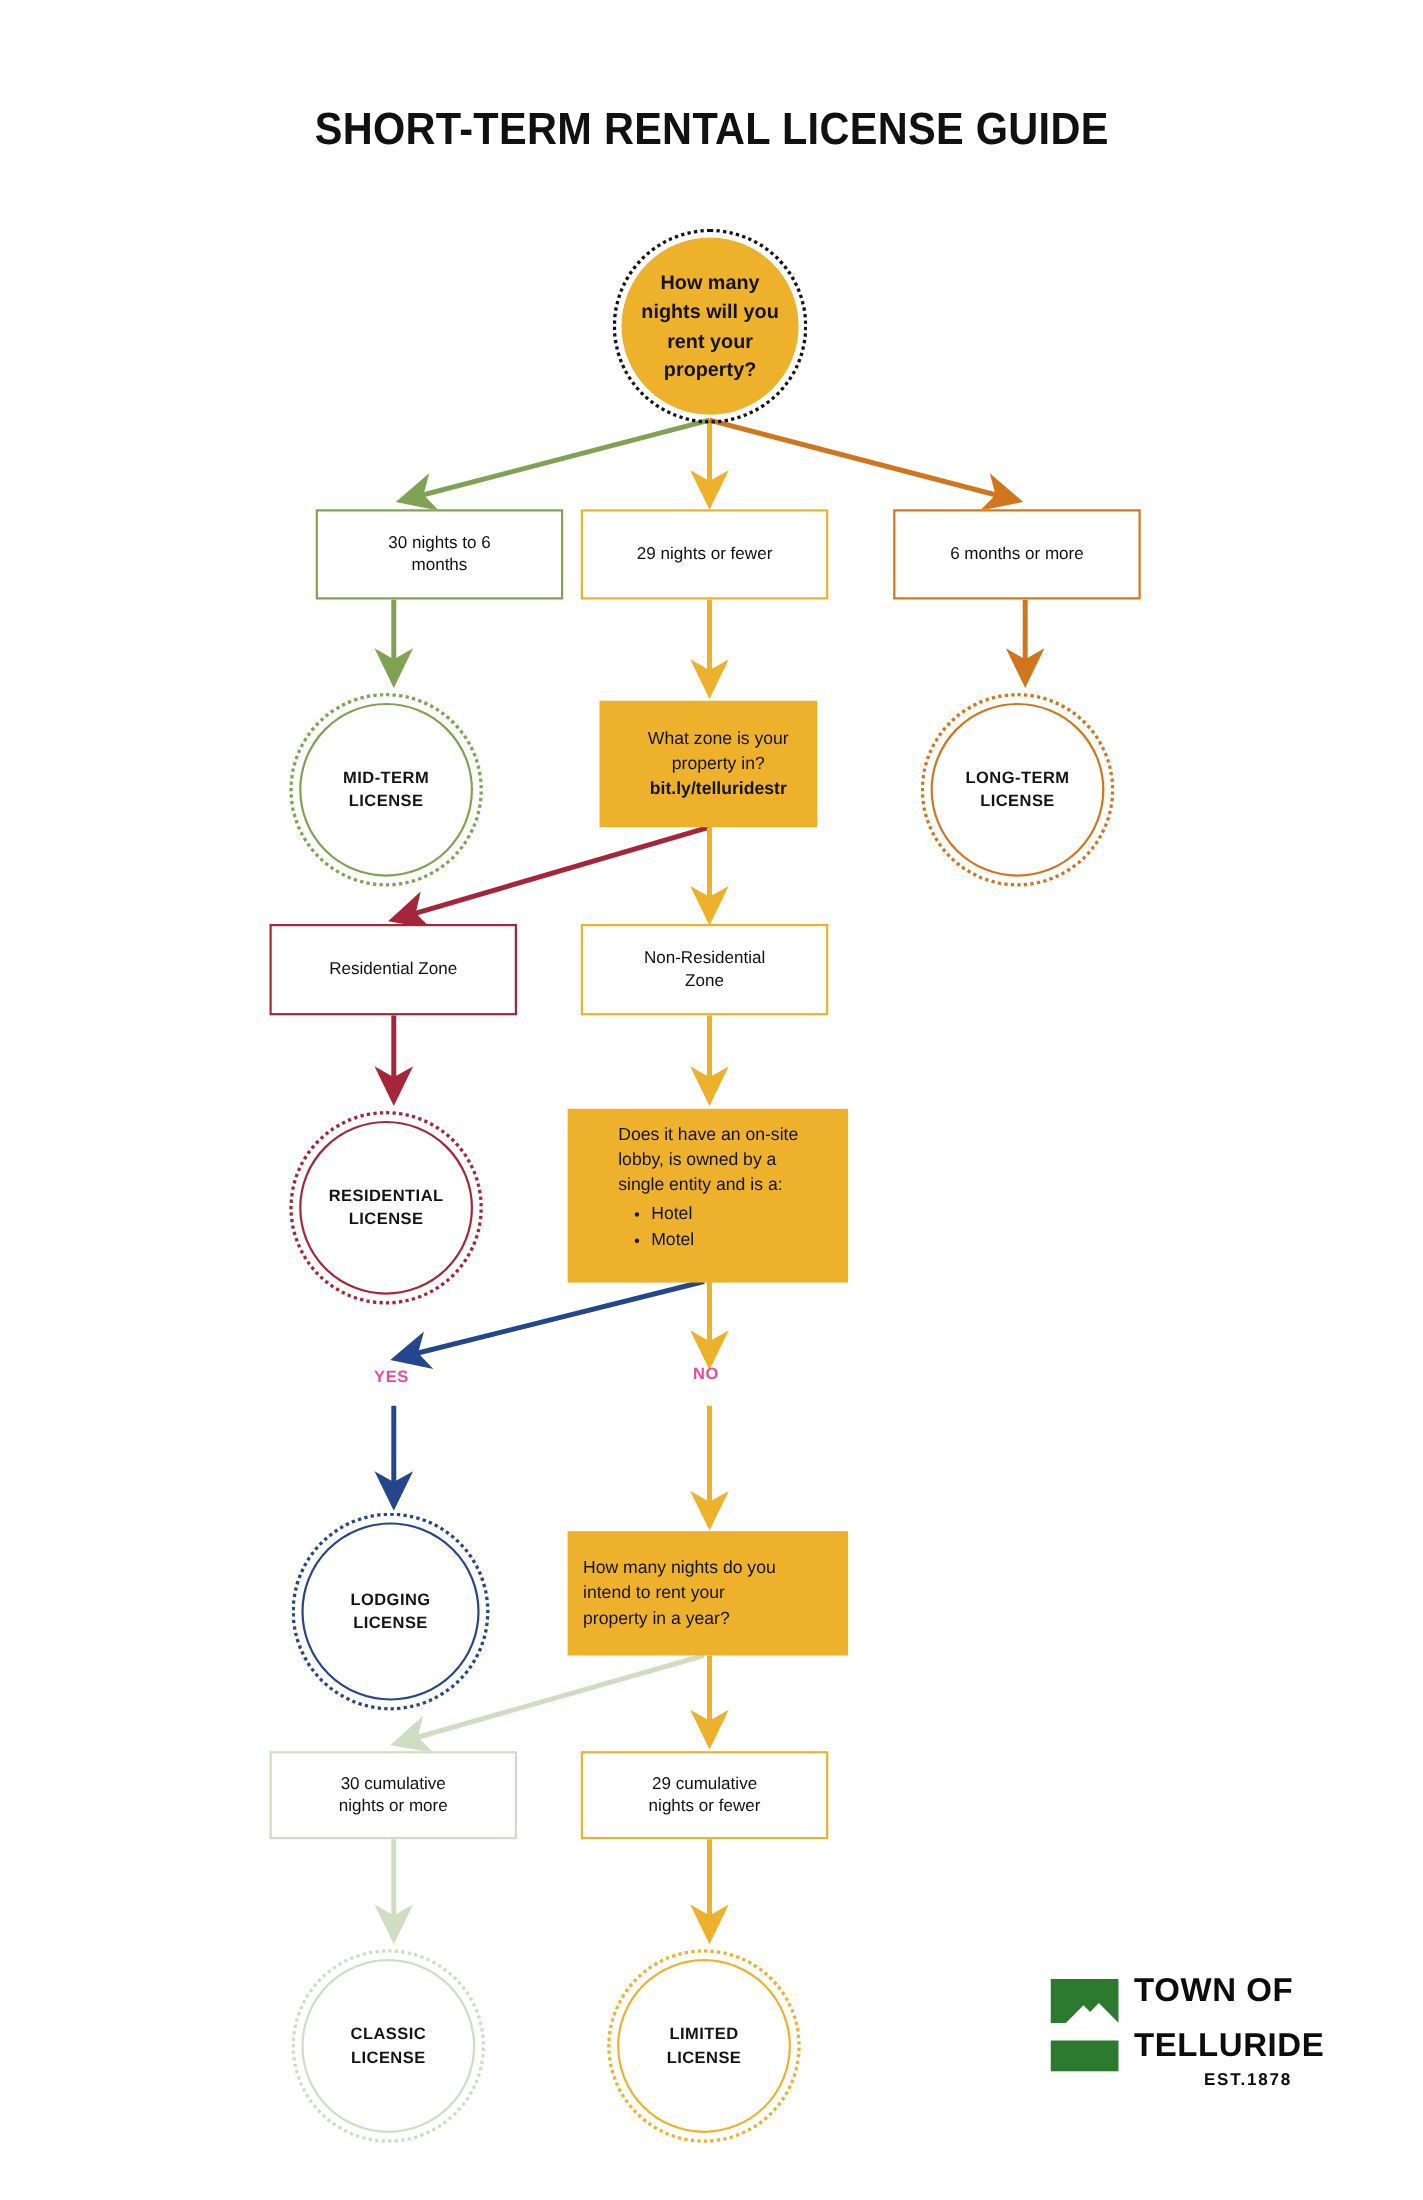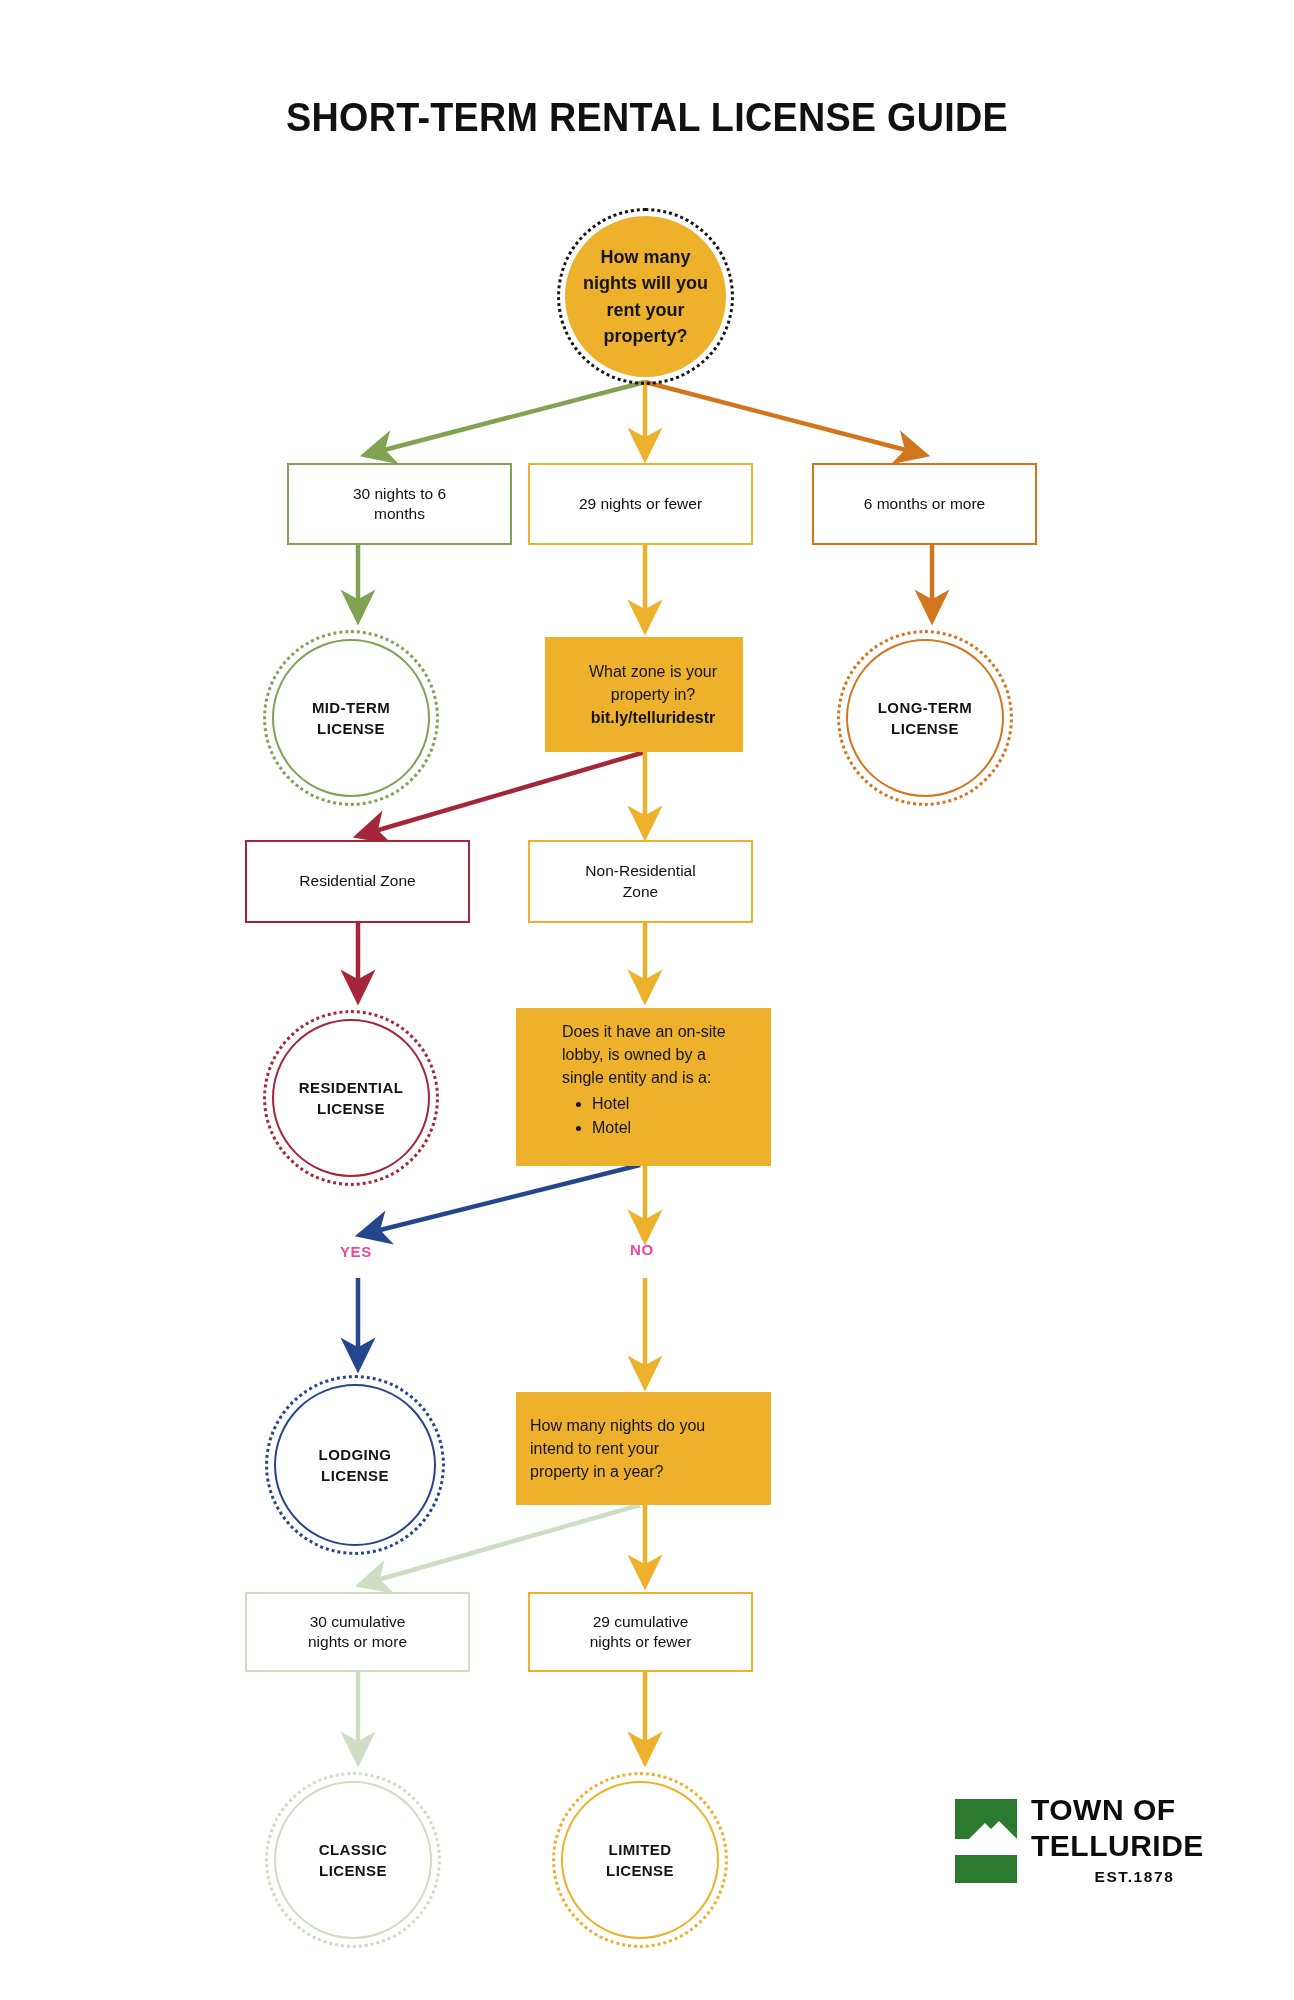--- a/index.html
+++ b/index.html
@@ -66,21 +66,21 @@
   .strong{font-weight:700;}
 
   
   .logo{position:absolute; left:955px; top:1795px; width:290px; height:120px;}
   .logo .mark{position:absolute; left:0px; top:4px; width:62px; height:90px;}
   .logo .wordmark{
     position:absolute; left:76px; top:0px; width:216px;
     font-weight:700; color:#0d0d0d; line-height:1.0;
   }
   .logo .l1{font-size:30px; letter-spacing:0.5px;}
-  .logo .l2{font-size:30px; letter-spacing:0.5px; margin-top:6px;}
+  .logo .l2{font-size:30px; letter-spacing:0.5px; margin-top:20px;}
   .logo .l3{font-size:15.5px; letter-spacing:1.6px; margin-top:8px; text-align:center; width:207px;}
 </style>
 </head>
 <body>
 
 <div id="stage">
 
   <div class="title">SHORT-TERM RENTAL LICENSE GUIDE</div>
 
   <svg id="wires" viewBox="0 0 1294 2000">

